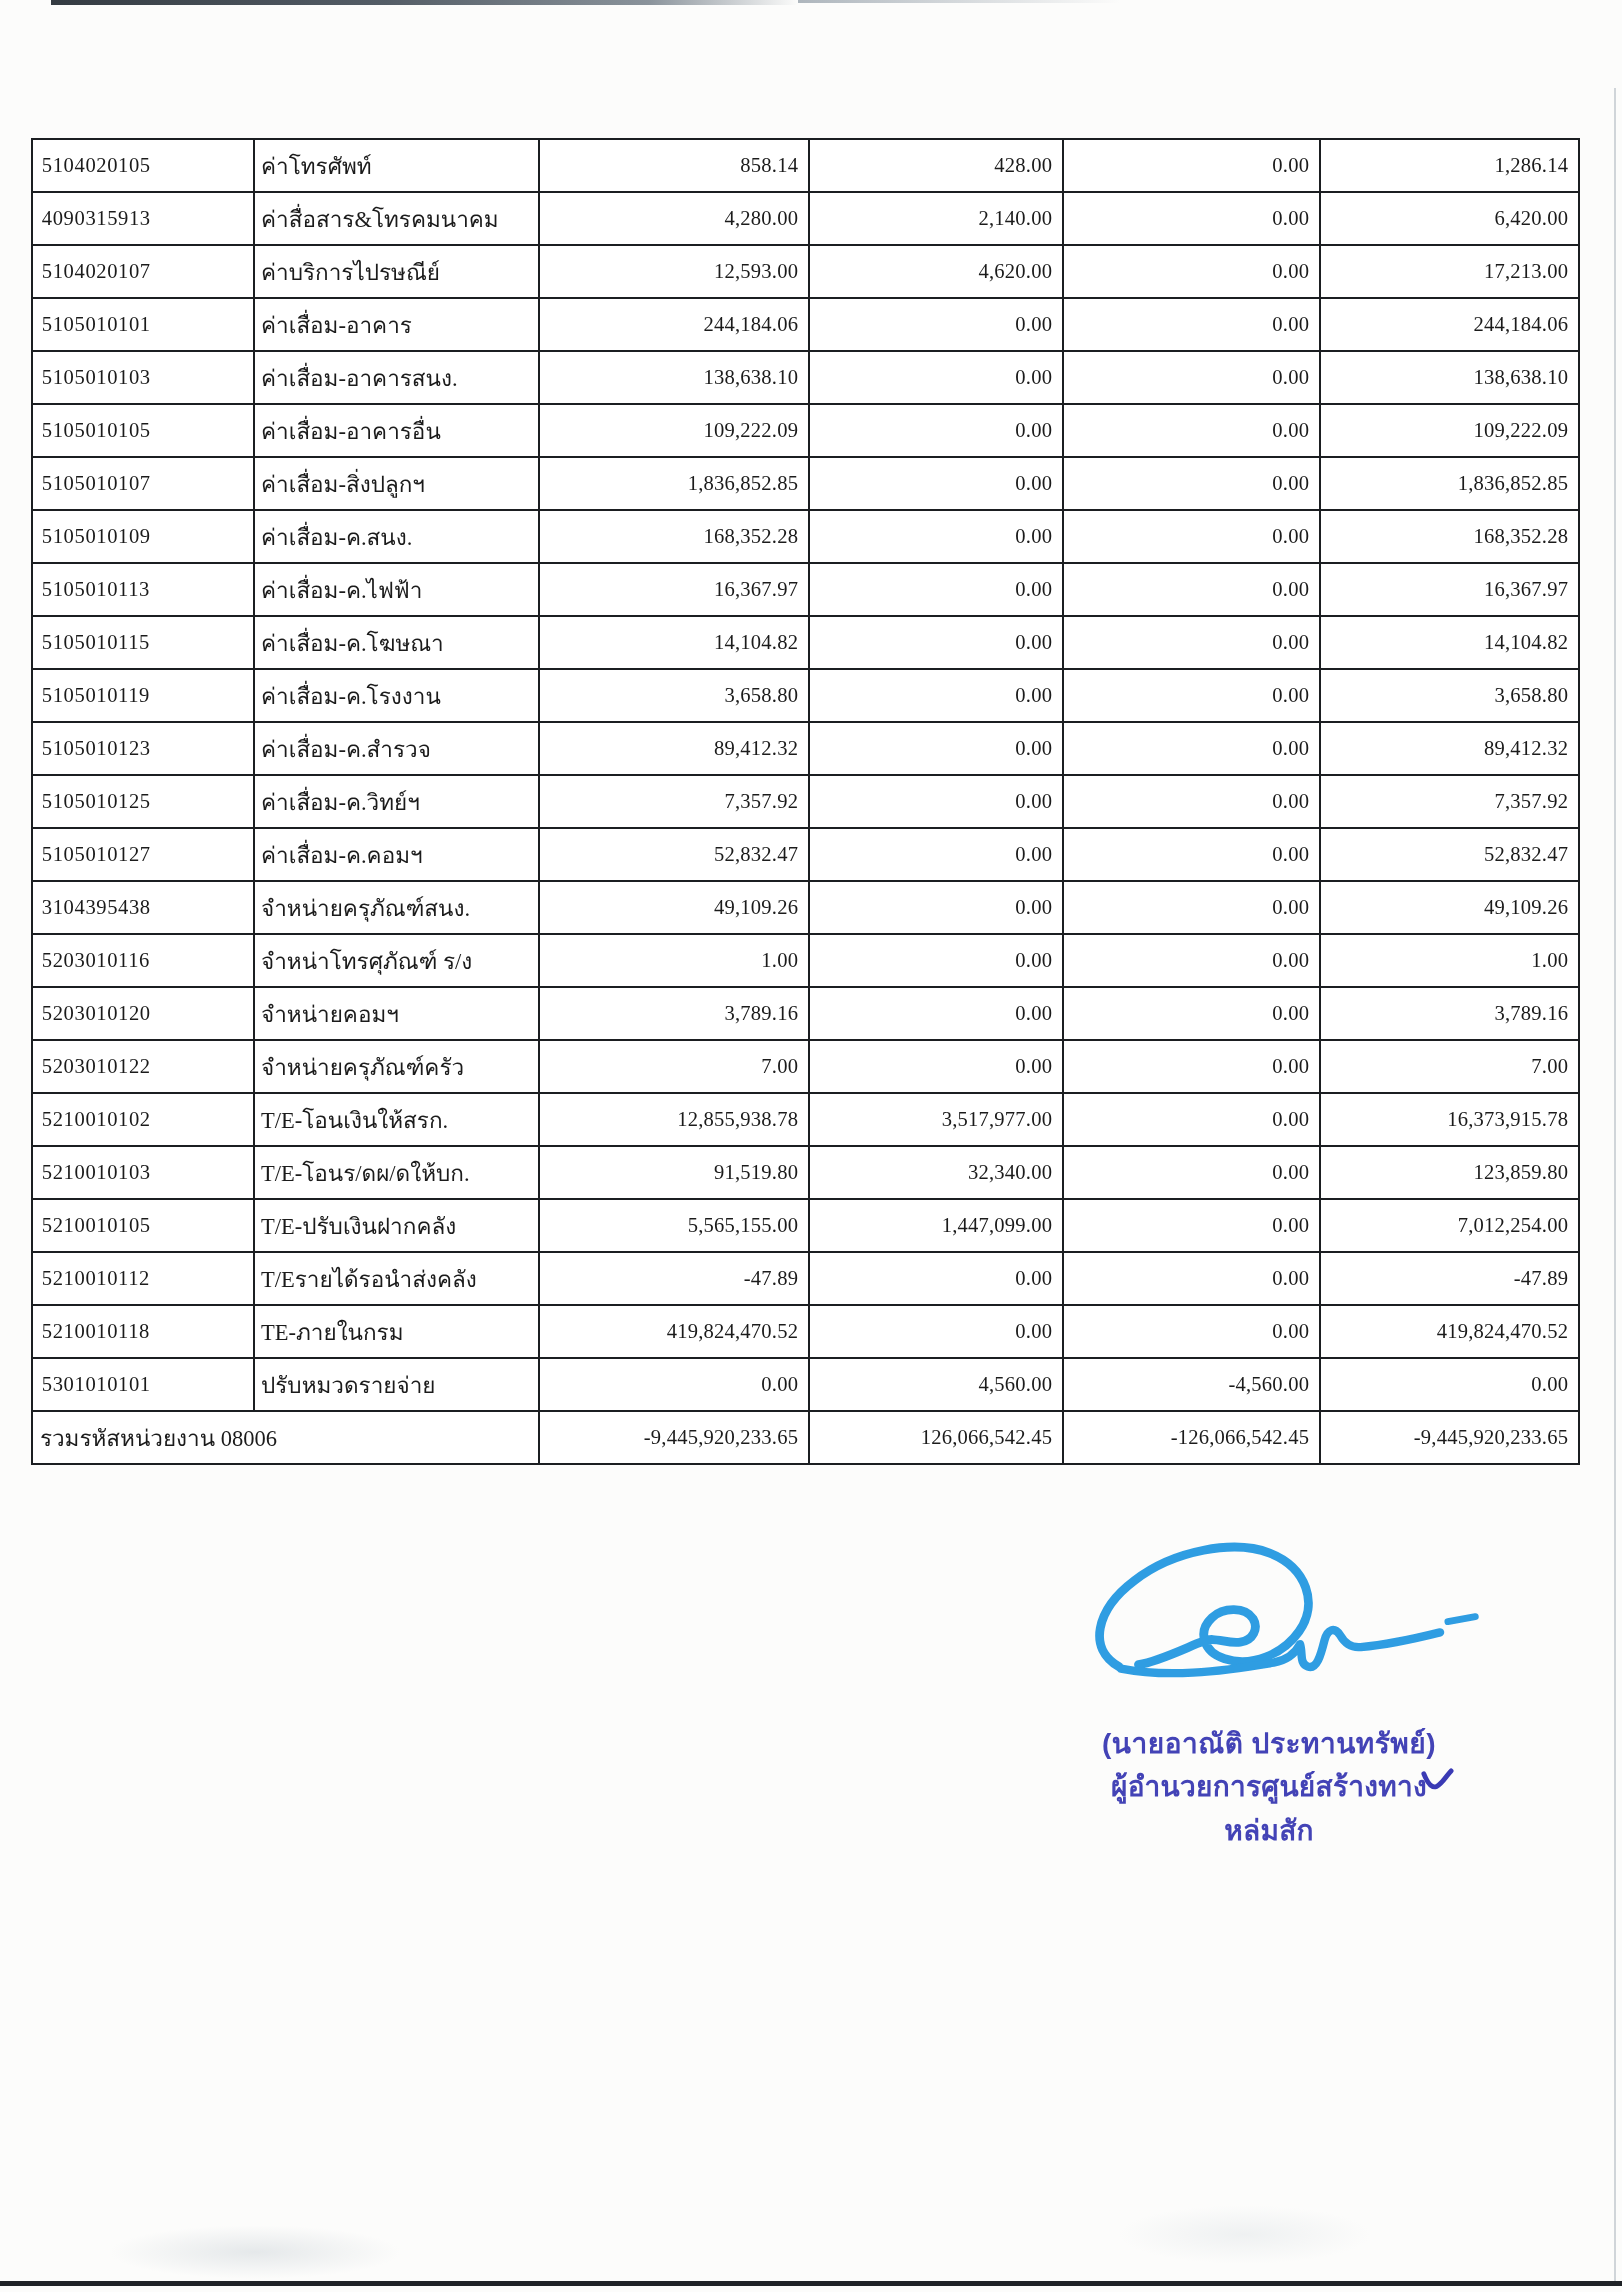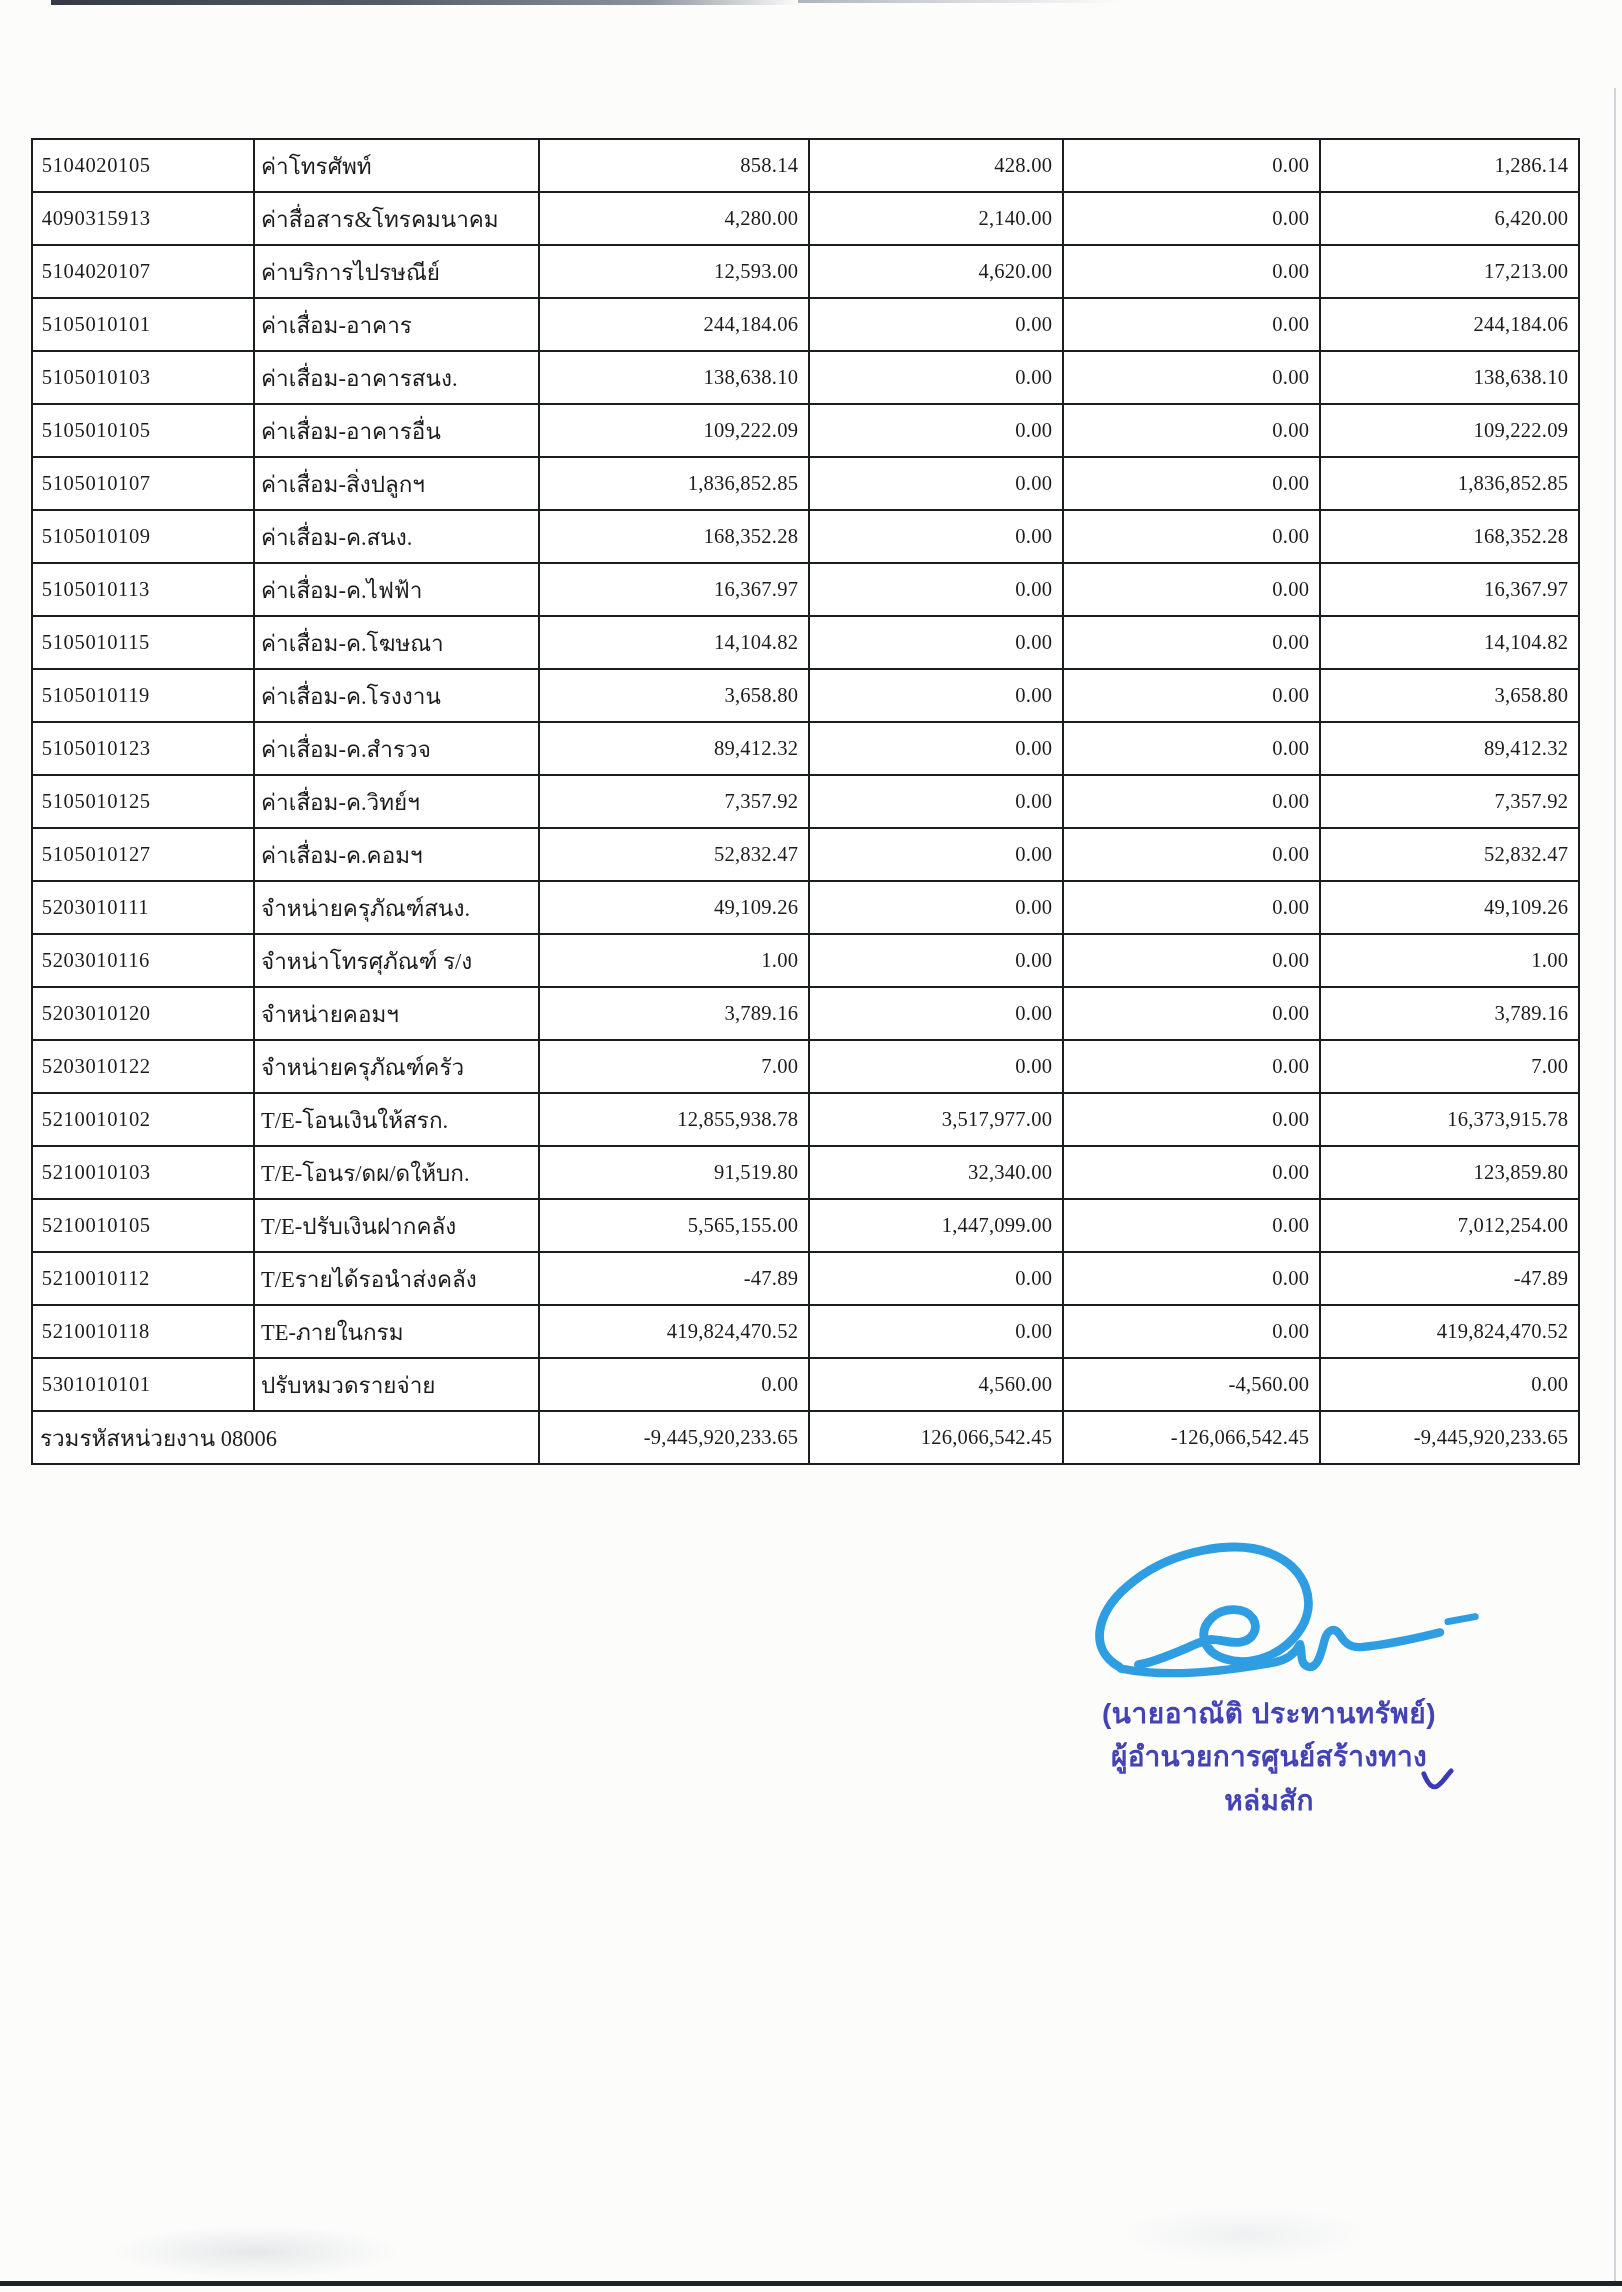--- a/index.html
+++ b/index.html
@@ -36,21 +36,21 @@
   td.total-label{font-size:22.5px;padding-left:6.9px;}
 
   
   .sig-svg{position:absolute;left:1068px;top:1539px;}
   .stamp{
     position:absolute;left:1073px;top:1692px;width:392px;
     text-align:center;
     font-family:"Liberation Sans","DejaVu Sans",sans-serif;
     font-weight:600;line-height:1.55;
   }
-  .stamp .line1{font-size:28px;letter-spacing:0.5px;}
+  .stamp .line1{font-size:28px;letter-spacing:0.5px;margin-top:30px;}
   .stamp .line2{font-size:28px;letter-spacing:0.3px;}
   .flourish{position:absolute;left:1419px;top:1766px;}
 
   
   .art-top{
     position:absolute;left:51px;top:0;width:747px;height:4.9px;
     background:linear-gradient(to right,#343b42,#545d66 45%,#8a939b 80%,rgba(200,205,210,0));
   }
   .art-top2{
     position:absolute;left:798px;top:0;width:323px;height:2.9px;
@@ -218,21 +218,21 @@
           <tr>
             <td class="code">5105010127</td>
             <td class="name">ค่าเสื่อม-ค.คอมฯ</td>
             <td class="num">52,832.47</td>
             <td class="num">0.00</td>
             <td class="num">0.00</td>
             <td class="num">52,832.47</td>
           </tr>
 
           <tr>
-            <td class="code">5203010111</td>
+            <td class="code">3104395438</td>
             <td class="name">จำหน่ายครุภัณฑ์สนง.</td>
             <td class="num">49,109.26</td>
             <td class="num">0.00</td>
             <td class="num">0.00</td>
             <td class="num">49,109.26</td>
           </tr>
 
           <tr>
             <td class="code">5203010116</td>
             <td class="name">จำหน่าโทรศุภัณฑ์ ร/ง</td>

